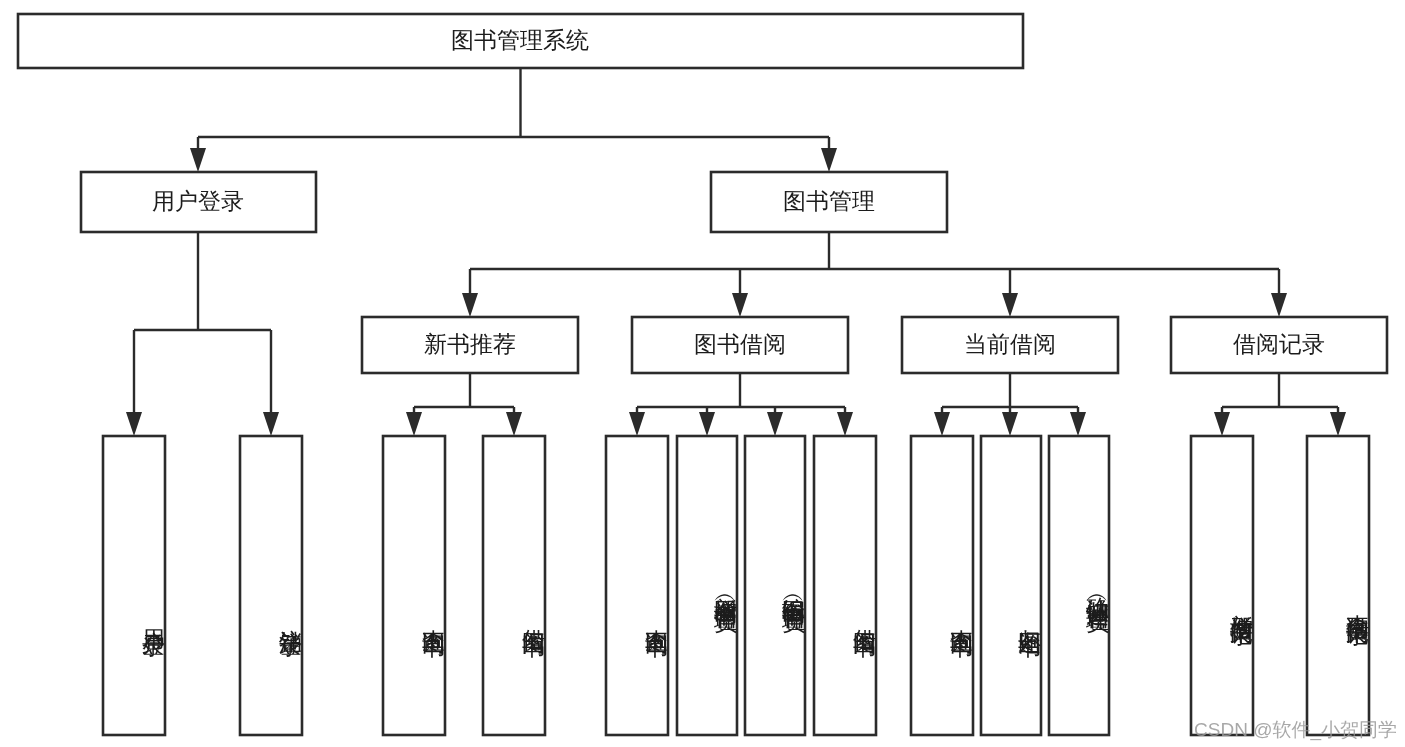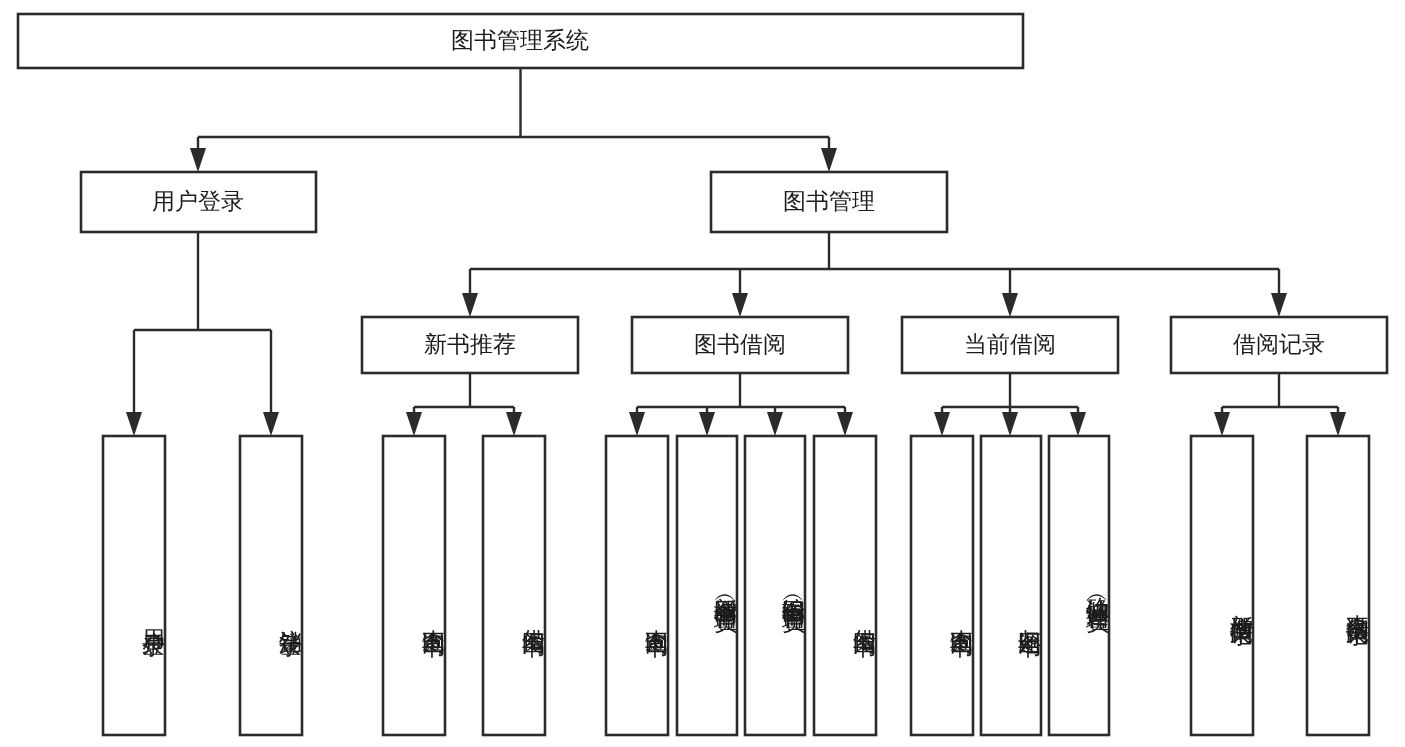--- a/index.html
+++ b/index.html
@@ -232,14 +232,15 @@
   <div class="node-label-v" style="left:911px; top:500px; width:62px; height:230px;">查询图书</div>
 
   <div class="node-label-v" style="left:981px; top:500px; width:60px; height:230px;">归还图书</div>
 
   <div class="node-label-v" style="left:1049px; top:444px; width:60px; height:288px;">确认归还（管理员）</div>
 
   <div class="node-label-v" style="left:1191px; top:474px; width:62px; height:256px;">新增借阅记录</div>
 
   <div class="node-label-v" style="left:1307px; top:474px; width:62px; height:256px;">查询借阅记录</div>
 
+  <div class="watermark">CSDN @软件_小贺同学</div>
 
 </div>
 
 </body></html>

